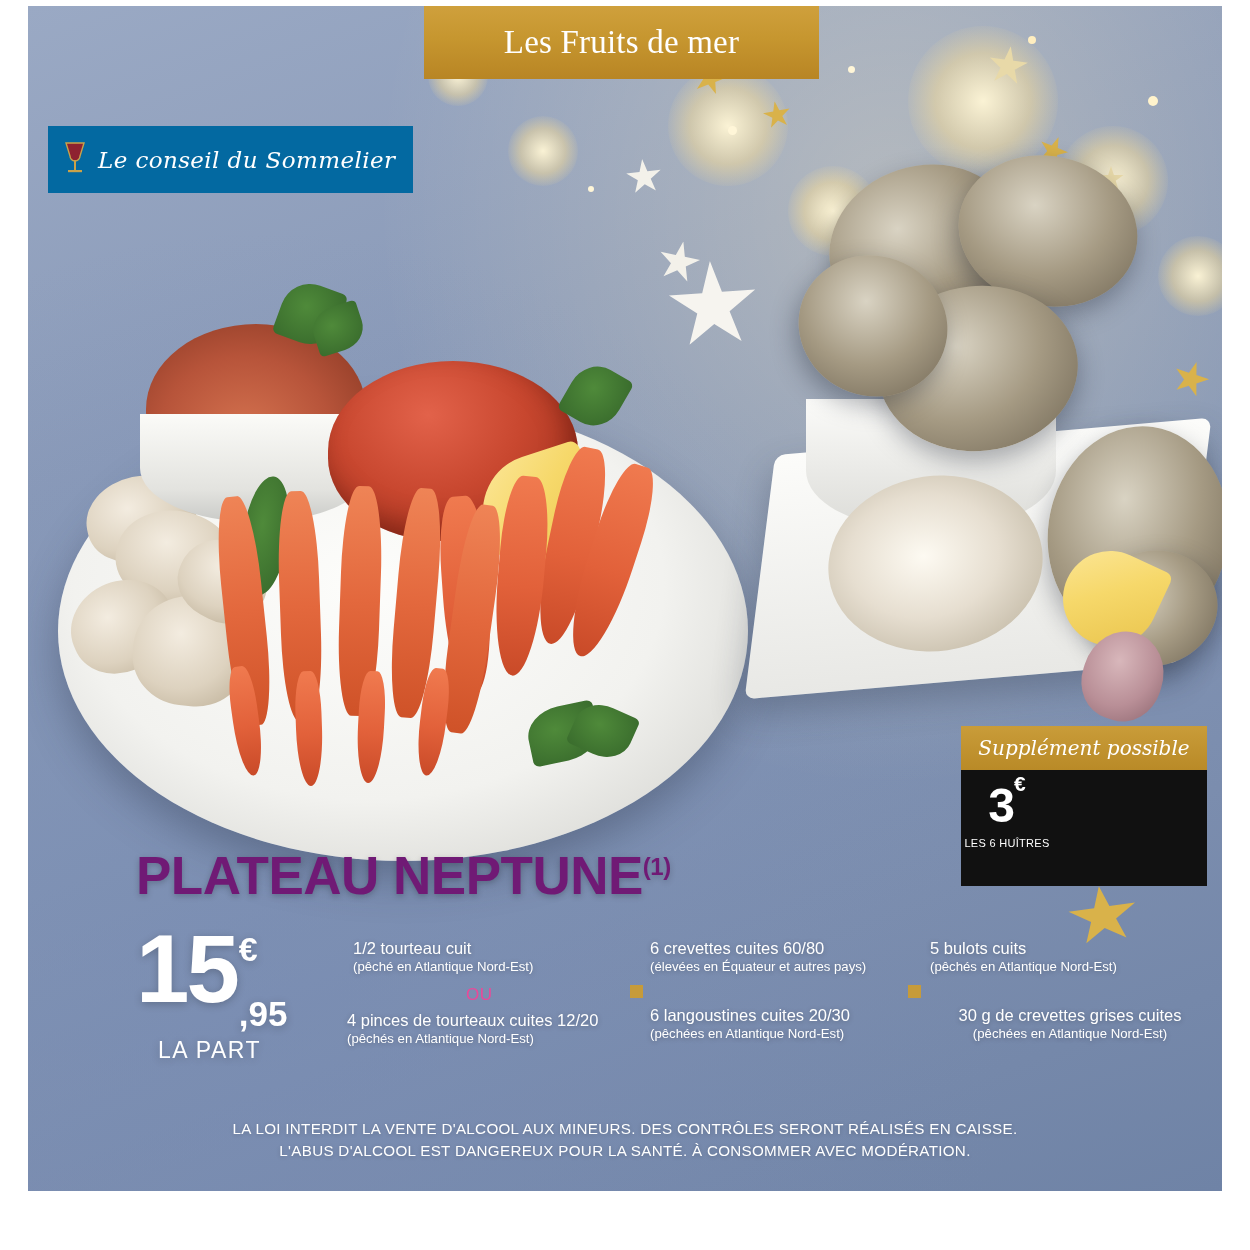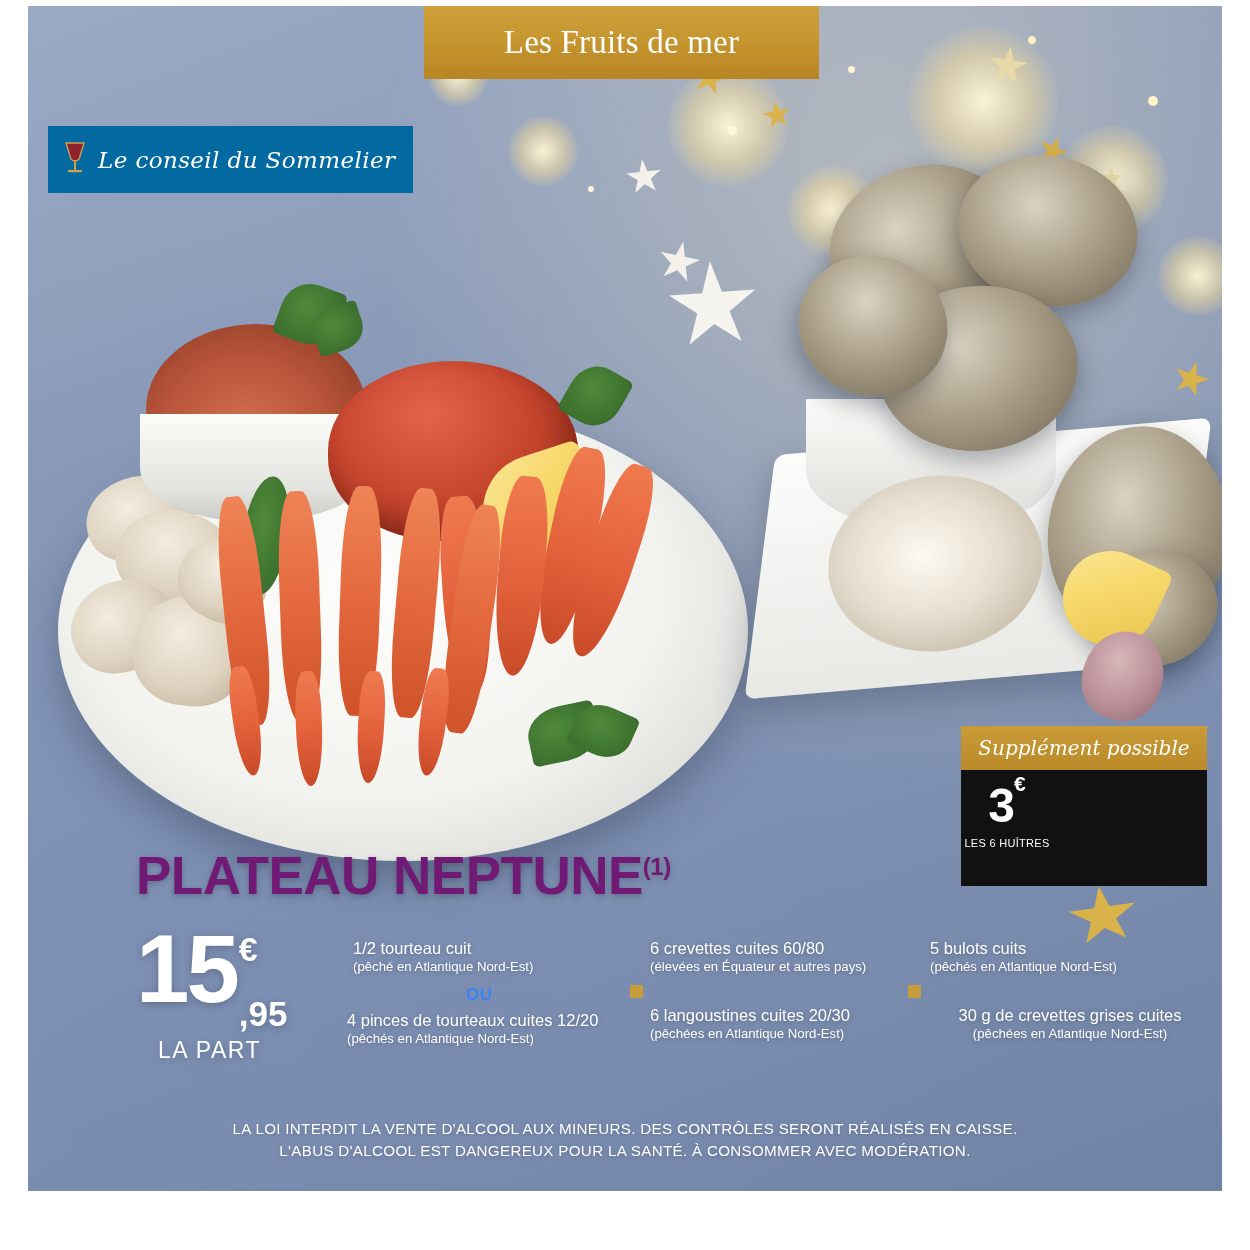--- a/index.html
+++ b/index.html
@@ -188,21 +188,21 @@
     z-index: 15;
     color: #ffffff;
     text-shadow: 0 1px 5px rgba(0,0,0,0.25);
   }
   .ing .main { font-size: 16.5px; line-height: 1.25; }
   .ing .sub  { font-size: 13.2px; line-height: 1.25; }
 
   .ing-c1 { left: 336px; top: 938px; width: 270px; margin-left: 17px; }
   .ing-ou {
     position: absolute; left: 466px; top: 985px; z-index: 15;
-    color: #3b82f6; font-size: 17px; font-weight: 700; letter-spacing: 0.5px;
+    color: #ec4899; font-size: 17px; font-weight: 400; letter-spacing: 0.5px;
   }
   .ing-c1b { left: 347px; top: 1010px; width: 280px; }
   .ing-c2 { left: 650px; top: 938px; width: 290px; }
   .ing-c2b { left: 650px; top: 1005px; width: 290px; }
   .ing-c3 { left: 930px; top: 938px; width: 280px; }
   .ing-c3b { left: 930px; top: 1005px; width: 280px; text-align: center;}
 
   .sq-bullet {
     position: absolute;
     width: 13px; height: 13px;

